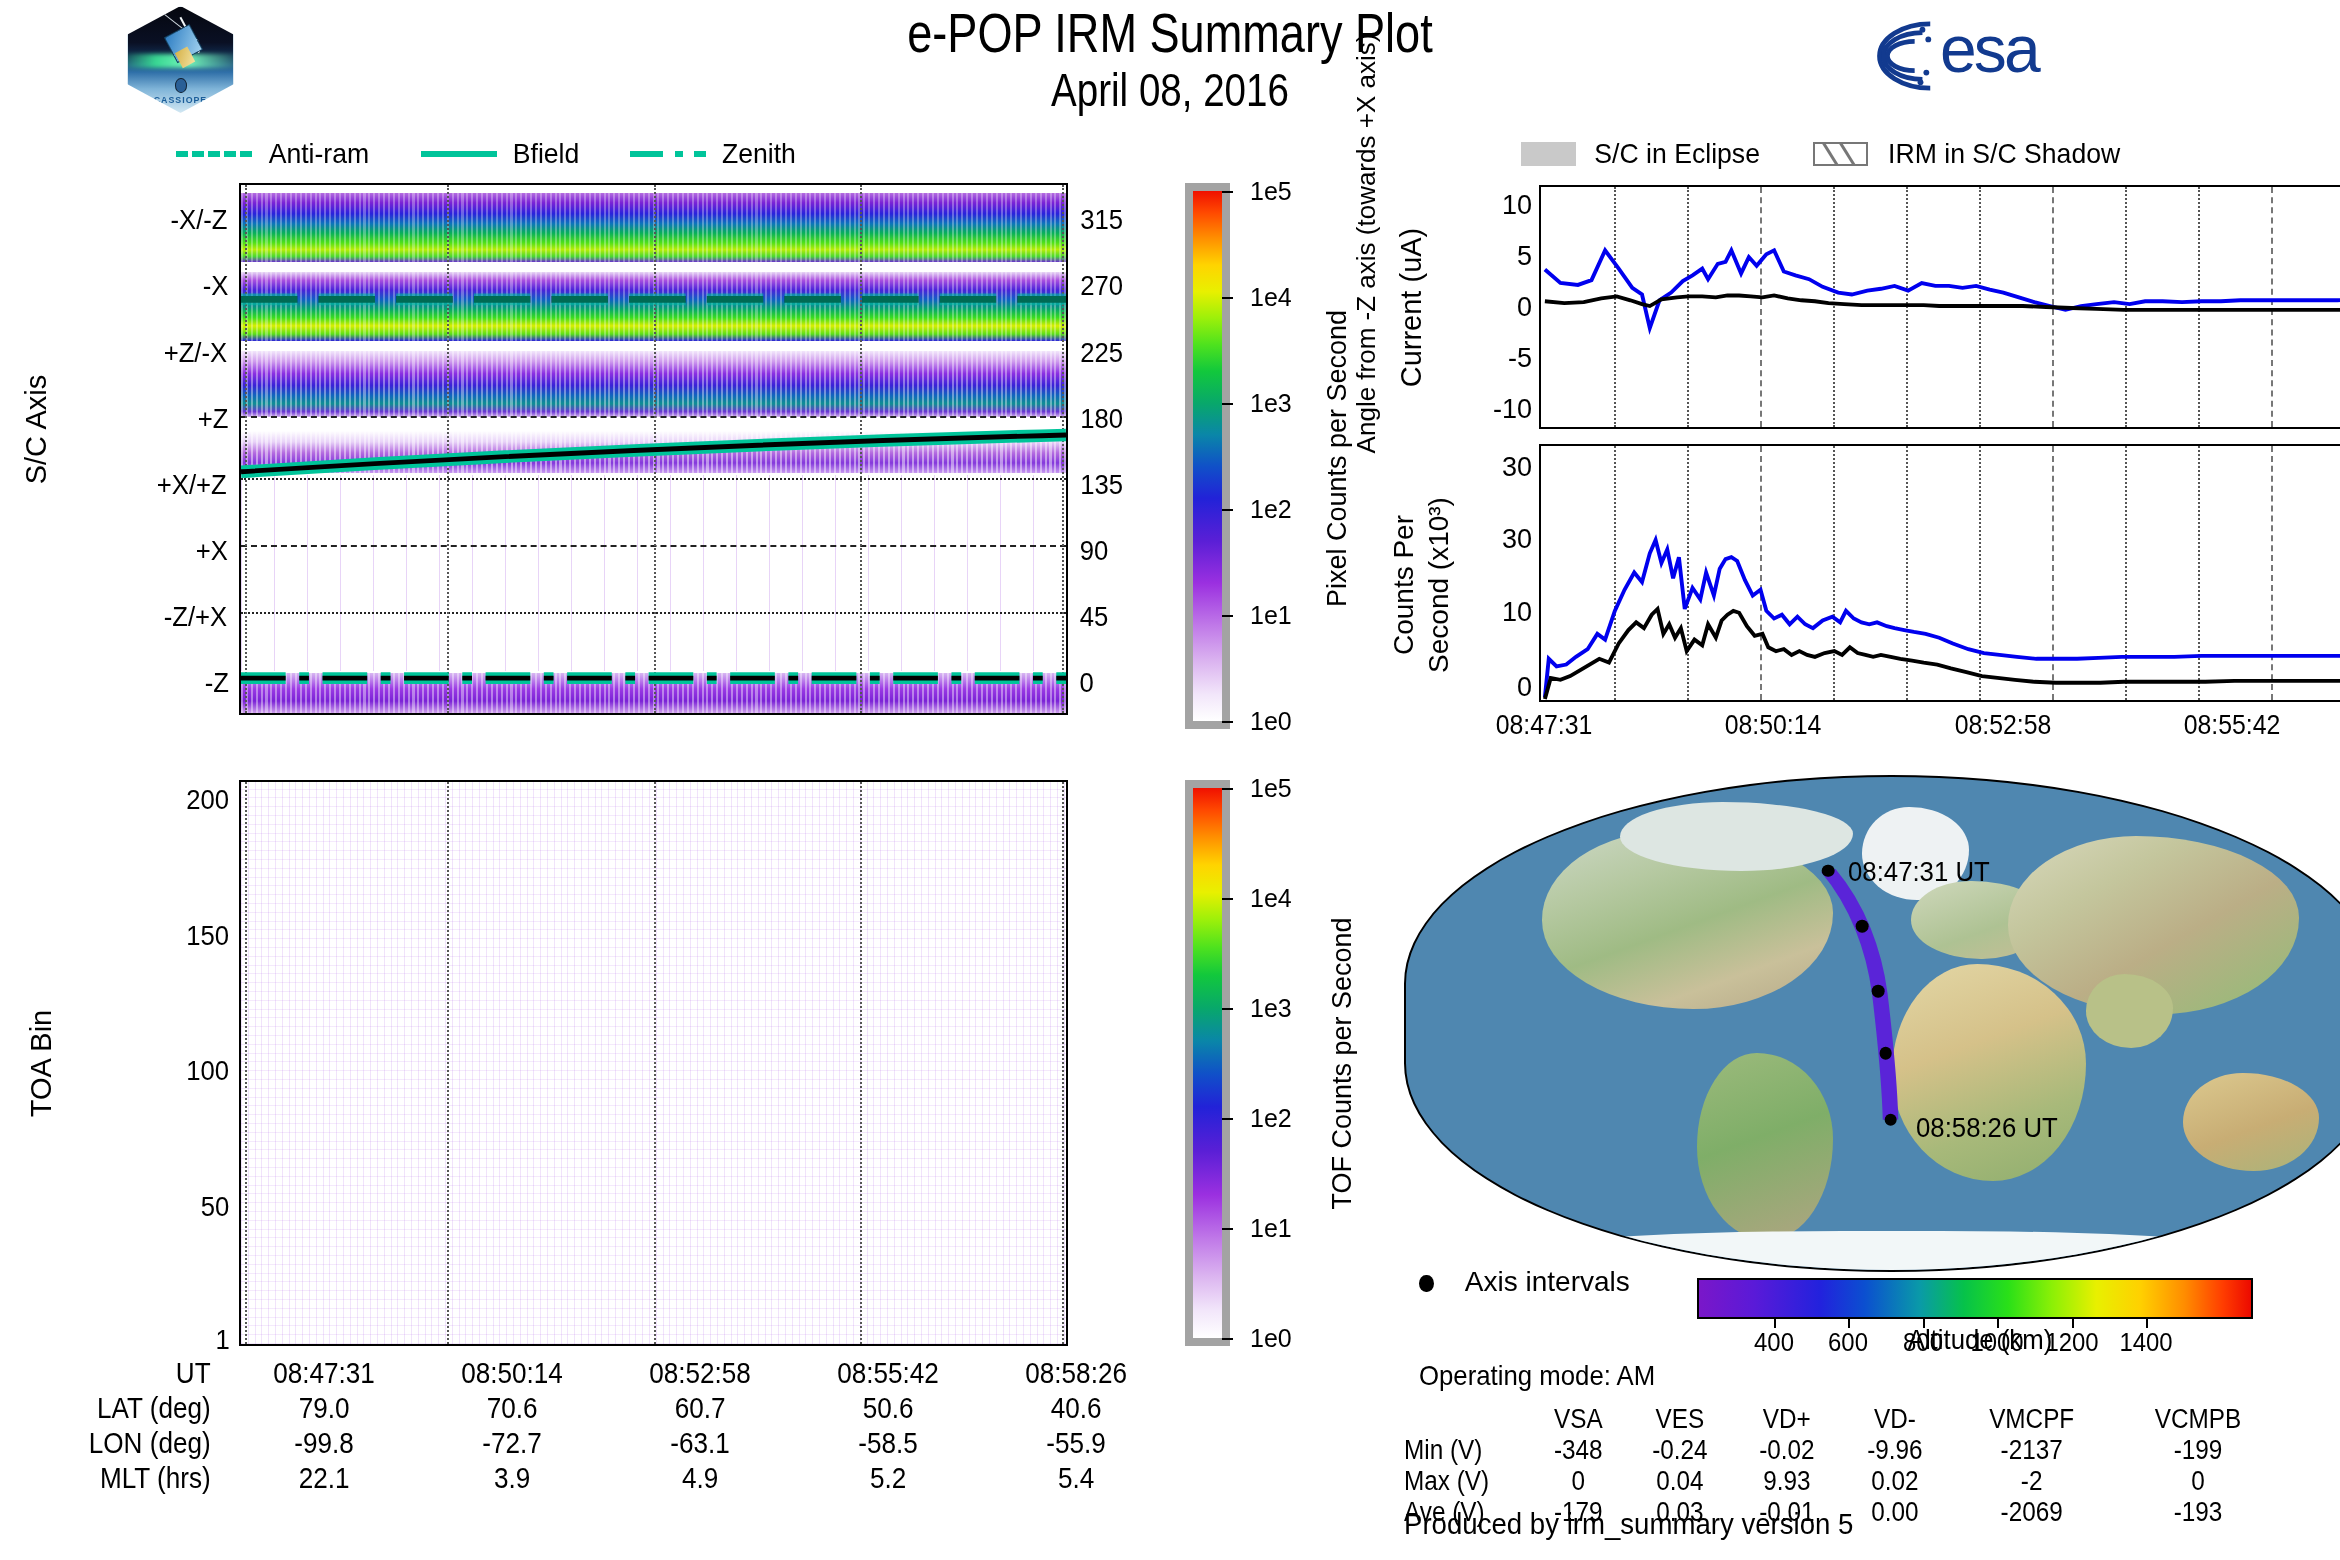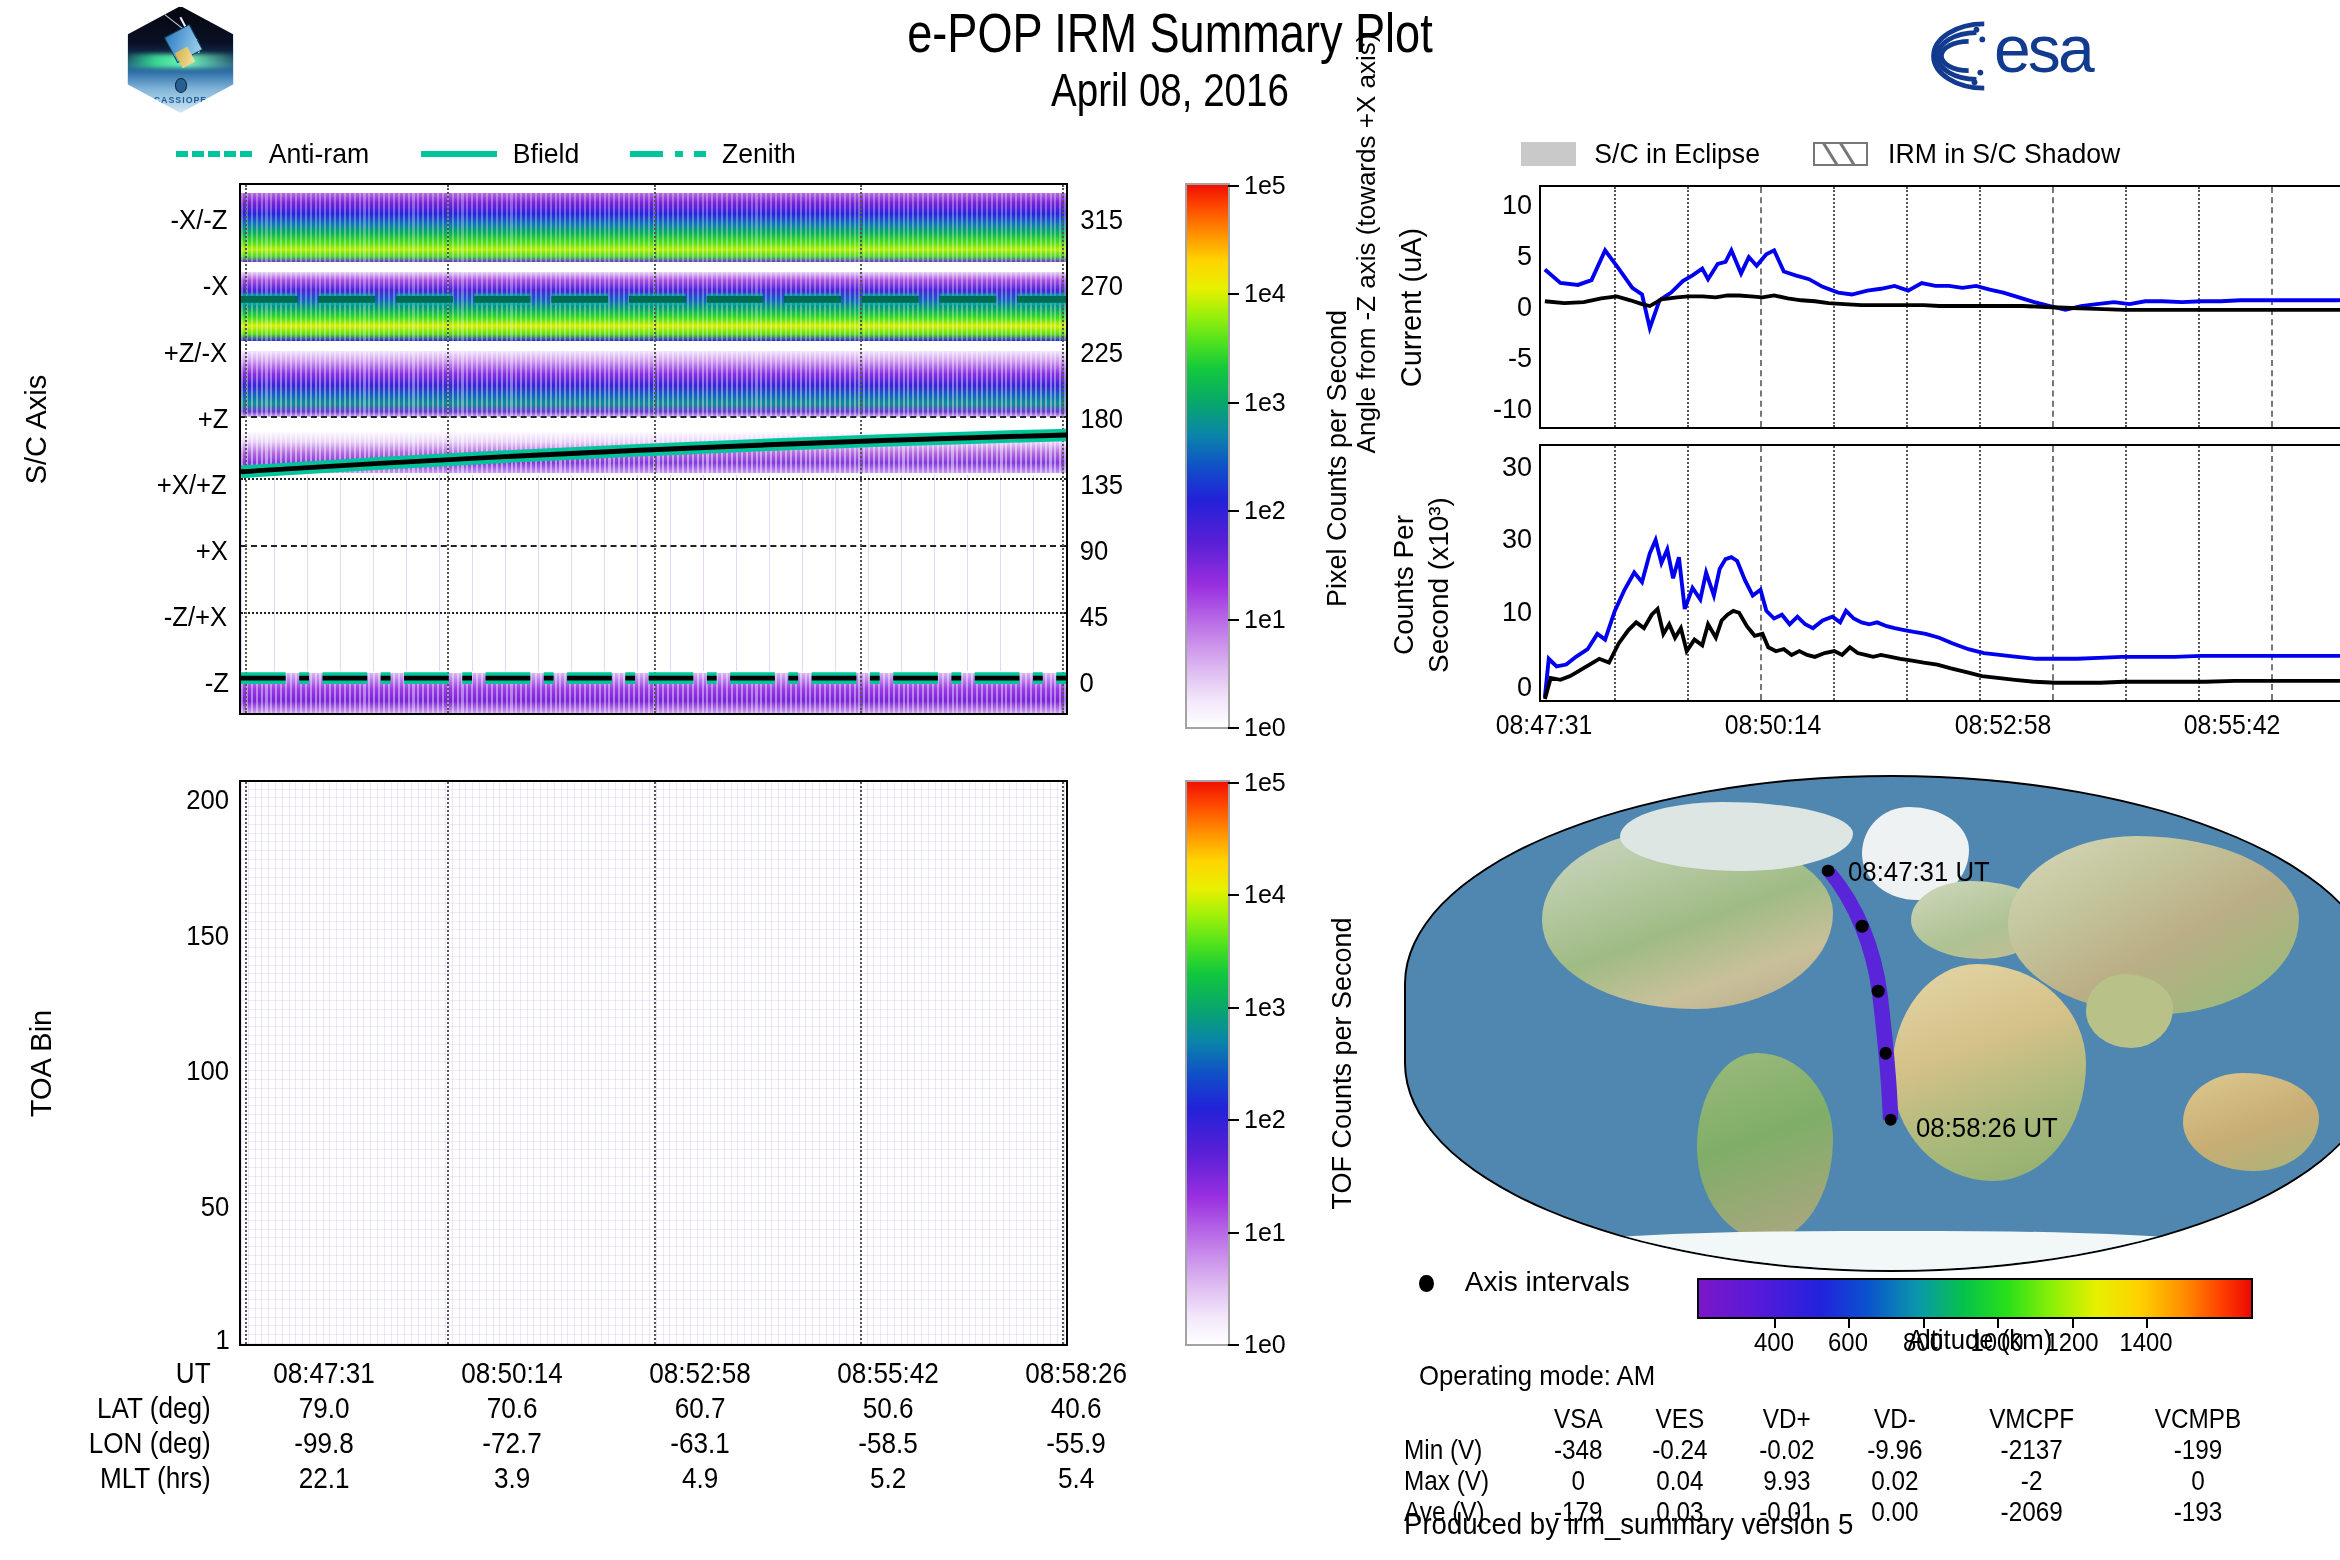--- a/index.html
+++ b/index.html
@@ -53,21 +53,21 @@
   .patch-logo {
     position:absolute; left:45%; top:68%; width:11%; height:14%;
     border-radius:50%; background:#2a5f96; border:1px solid #123;
   }
   .patch-name {
     position:absolute; left:0; right:0; bottom:7%; text-align:center;
     font-size:8.8px; letter-spacing:1px; color:#1b5d99; font-weight:bold;
   }
 
   
-  #esa-logo { left:1879px; top:11.7px; width:361px; height:86px; }
+  #esa-logo { left:1825px; top:11.7px; width:361px; height:86px; }
   #esa-logo .esa-wordmark {
     position:absolute; left:115px; top:2px;
     font-size:66px; line-height:70px; color:#123a8f;
     letter-spacing:-2.9px; font-weight:400;
   }
   #esa-logo .esa-arcs { position:absolute; left:0; top:5.9px; width:115px; height:76px; }
 
   
   #legend-left { left:176px; top:138px; width:702px; height:33px; }
   .lg-item { display:inline-flex; align-items:center; margin-right:45px; }
@@ -93,21 +93,21 @@
   #axis-rlabels { left:1079px; top:183px; width:127px; height:532px; }
   #axis-ytitle { left:-166px; top:410px; width:410px; height:39px;
                  transform:rotate(-90deg); text-align:center;
                  font-size:29px; }
 
   .gridline-v { position:absolute; top:0; bottom:0; width:0;
                 border-left:2px dotted #555; }
   .gridline-h { position:absolute; left:0; right:0; height:0; }
 
   
-  .cbar { position:absolute; width:45px; border:2px solid #a3a3a3; }
+  .cbar { position:absolute; width:45px; border:8px solid #a3a3a3; }
   .cbar-grad {
     width:100%; height:100%;
     background:linear-gradient(to top,
       #ffffff 0%, #f2e6fa 5%, #dcb6f0 11%, #c079e8 18%,
       #9b30e0 26%, #5a1fd6 34%, #2222d8 42%, #1050c8 48%,
       #0a86a8 54%, #08a86a 60%, #12c83c 66%, #4ee21e 71%,
       #9cf00a 76%, #e8f000 81%, #ffd400 86%, #ff9000 91%,
       #ff4800 96%, #f01000 100%);
   }
   .cbar-tick { position:absolute; left:100%; width:10.7px; height:0;

